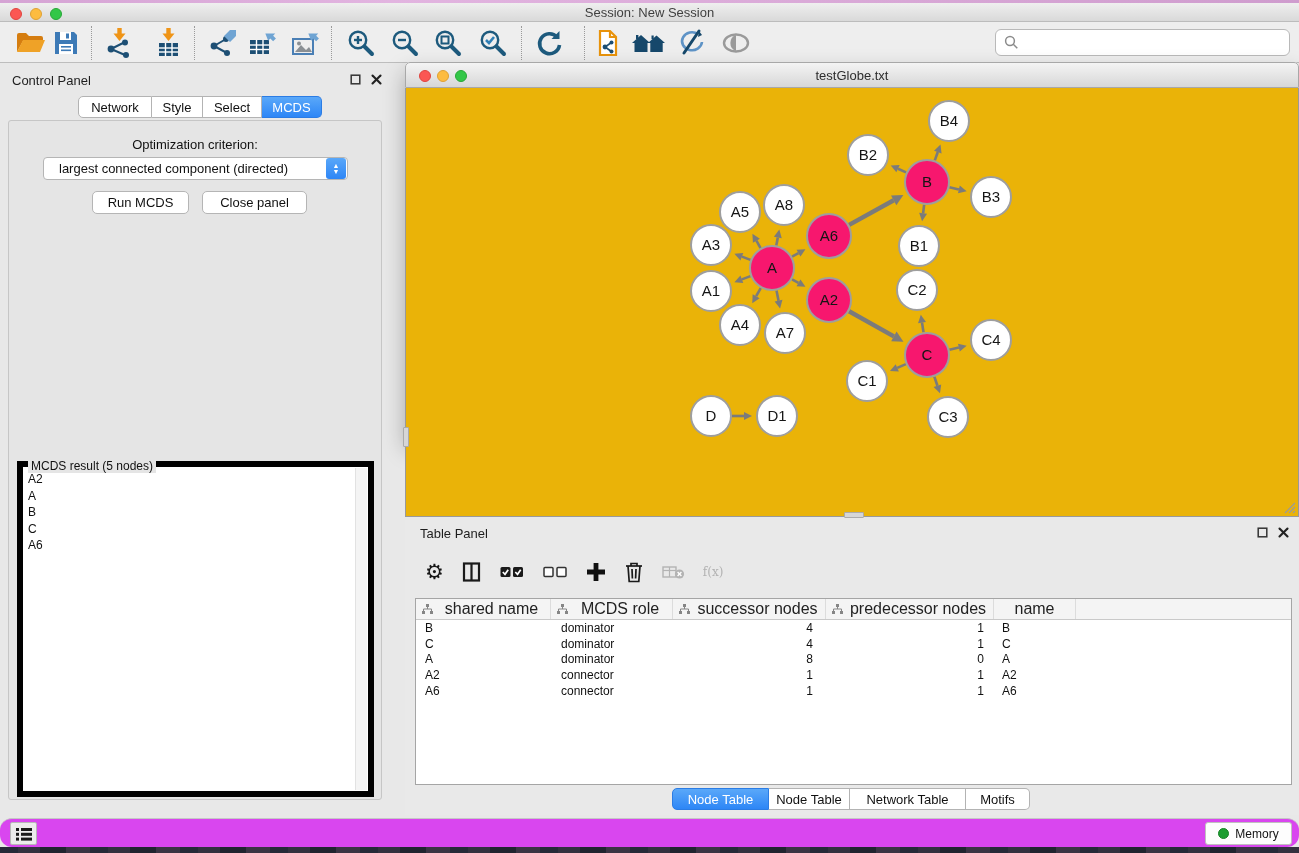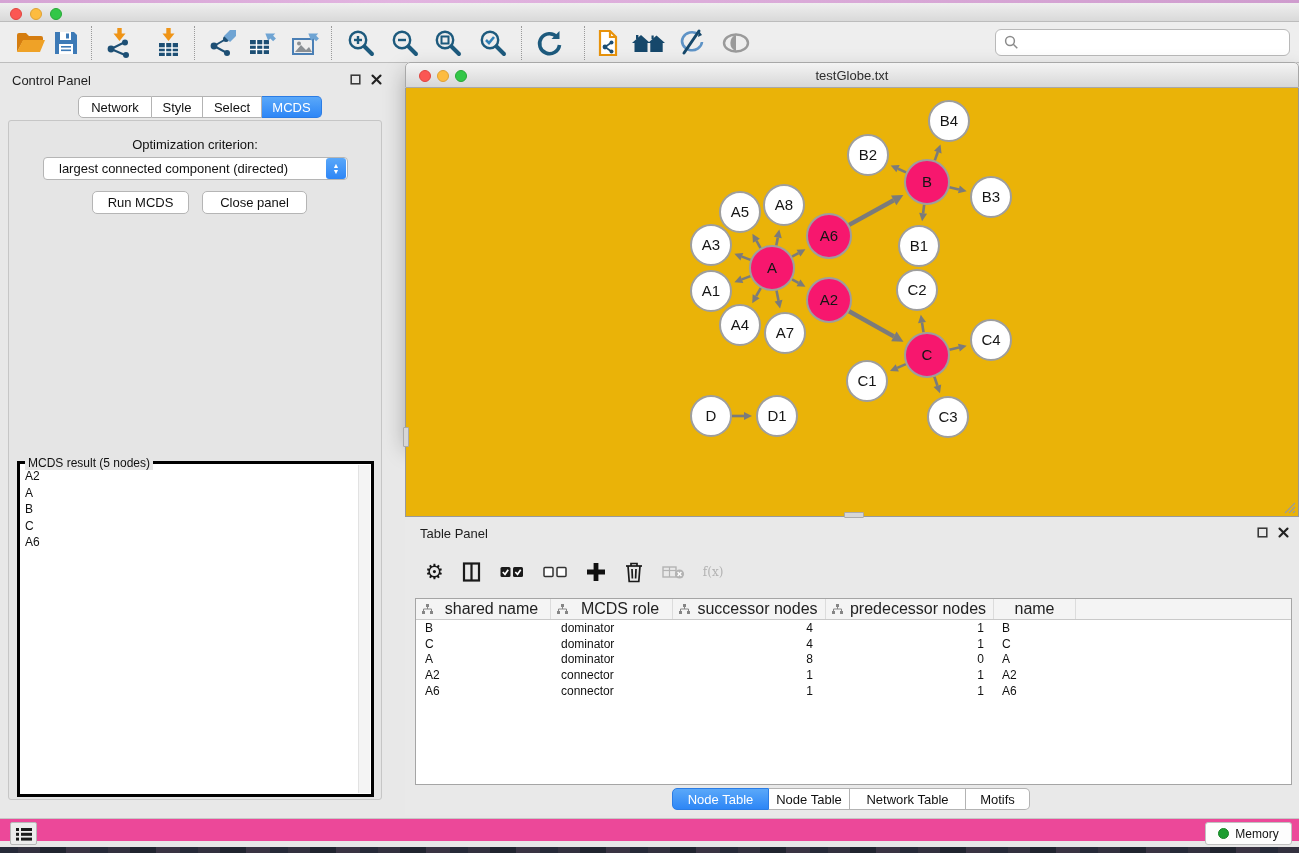--- a/index.html
+++ b/index.html
@@ -47,21 +47,21 @@
     font-size:13px; color:#111; }
   .dropdown { position:absolute; left:34px; top:36px; width:305px; height:23px; background:#fff;
     border:1px solid #b5b5b5; border-radius:4px; display:flex; align-items:center; }
   .dropdown .dval { flex:1; font-size:13px; color:#111; padding-left:15px; white-space:nowrap; }
   .stepper { width:20px; height:21px; margin-right:1px; border-radius:3px;
     background:linear-gradient(#59a7f9,#2e86f6); display:flex; flex-direction:column;
     align-items:center; justify-content:center; color:#fff; font-size:7px; line-height:6px; }
   .btn { position:absolute; height:23px; background:#fff; border:1px solid #b5b5b5;
     border-radius:5px; font-size:13px; color:#111; display:flex; align-items:center; justify-content:center; }
   .result-box { position:absolute; left:8px; top:340px; width:357px; height:336px;
-    background:#fff; border:3px solid #000000; }
+    background:#fff; border:6px solid #000000; }
   .result-legend { position:absolute; top:-8px; left:5px; background:#e5e5e5; padding:0 3px;
     font-size:12px; color:#111; }
   .result-list { position:absolute; left:2px; top:4px; right:14px; bottom:2px;
     font-size:12px; color:#111; line-height:16.5px; padding-left:3px; }
   .result-scroll { position:absolute; top:1px; right:1px; bottom:1px; width:12px;
     background:#f4f4f4; border-left:1px solid #e2e2e2; }
 
   
   .netwin { position:absolute; left:405px; top:62px; width:894px; height:377px;
     border-radius:5px 5px 0 0; box-shadow:0 10px 22px rgba(0,0,0,.28); background:#fff; }
@@ -92,41 +92,42 @@
   .th { display:flex; align-items:center; border-right:1px solid #dcdcdc;
     font-size:16px; color:#222; position:relative; }
   .th .thlabel { flex:1; text-align:center; }
   .th svg { margin-left:6px; }
   .trow { display:flex; height:15.8px; align-items:center; font-size:12px; color:#111; }
   .td { overflow:hidden; white-space:nowrap; }
   .tp-tabs { position:absolute; left:267px; top:268px; display:flex; height:22px; }
   .tp-tabs .seg { font-size:13px; }
 
   
-  .statusbar { position:absolute; left:0; top:818px; width:100%; height:23px;
-    background:#ec4899; border-top:1px solid #c6c6c6; }
+  .statusbar { position:absolute; left:0; top:818px; width:100%; height:29px;
+    background:#d946ef; border-top:1px solid #c6c6c6;border-radius:12px; }
   .list-btn { position:absolute; left:10px; top:3px; width:27px; height:23px; background:#ececec;
     border:1px solid #b8b8b8; border-radius:2px; display:flex; align-items:center; justify-content:center; }
   .mem-btn { position:absolute; right:7px; top:3px; width:87px; height:23px; background:#fdfdfd;
     border:1px solid #c0c0c0; border-radius:3px; display:flex; align-items:center;
     justify-content:center; gap:6px; font-size:12px; color:#111; }
   .mem-dot { width:11px; height:11px; border-radius:50%; background:#1d9e31; border:1px solid #178226; }
   .desktop-strip { position:absolute; left:0; top:847px; width:100%; height:6px;
     background:repeating-linear-gradient(90deg,#262a38 0 18px,#33313f 18px 40px,#20242f 40px 66px,#3a3443 66px 90px); }
 </style>
 </head>
 <body>
 
 <div id="app">
 
   <div class="accent-strip"></div>
   <div class="titlebar">
     <span class="tl red"></span>
     <span class="tl yel"></span>
     <span class="tl grn"></span>
+    <div class="title">Session: New Session</div>
   </div>
 
   <div class="toolbar">
     <div class="tbtn" style="left:14px">
       <svg width="30" height="28" viewBox="0 0 30 28">
         <path d="M2 23 V6 q0-2 2-2 h7 l3 3 h12 q2 0 2 2 v3 H8 Z" fill="#d57d10"></path>
         <path d="M2 23 L8 11 h22 l-5 12 z" fill="#efA227"></path>
       </svg>
     </div>
     <div class="tbtn" style="left:50px">

